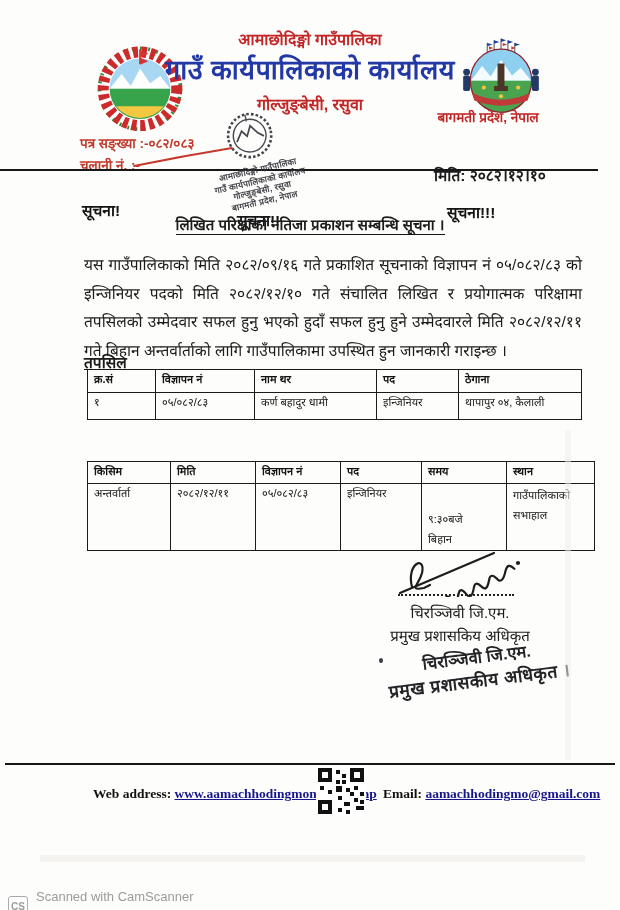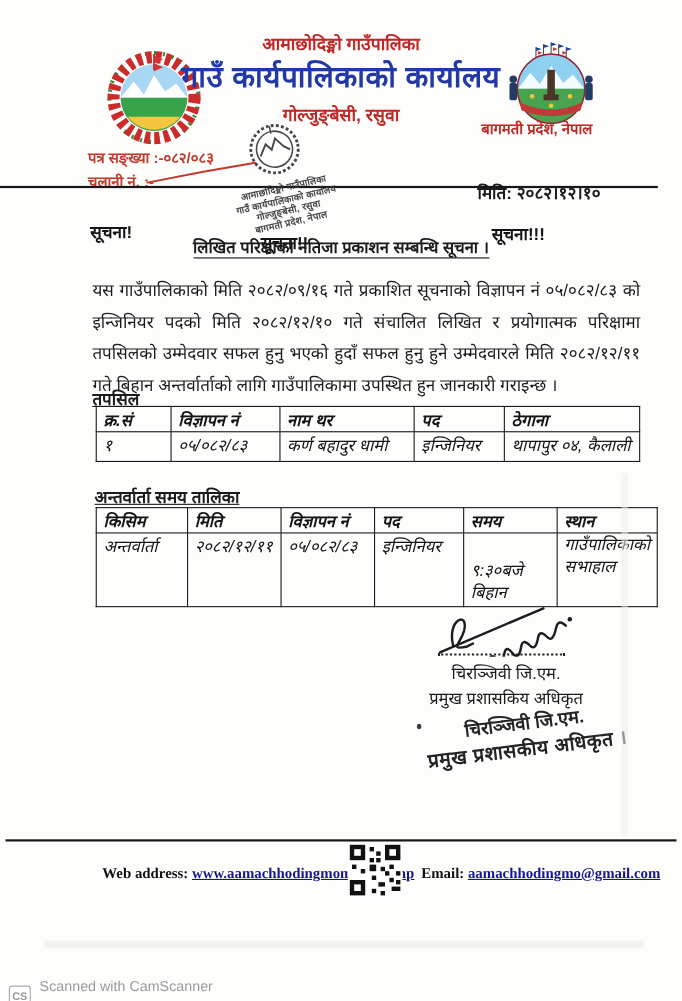--- a/index.html
+++ b/index.html
@@ -20,21 +20,21 @@
   
   .stamp1{left:192px;top:110px;width:126px;transform:rotate(-13deg);text-align:center;color:#33333b;opacity:.9;}
   .stamp1 .s-line{font-size:8.6px;font-weight:700;line-height:10.6px;letter-spacing:.2px;white-space:nowrap;}
   
   .title-wrap{left:40px;top:214px;width:540px;text-align:center;}
   .title{display:inline-block;font-size:15px;font-weight:700;border-bottom:1.6px solid #141414;padding-bottom:0;}
   .body-par{left:84px;top:251px;width:498px;font-size:15.5px;line-height:28.5px;text-align:justify;color:#1b1b1b;}
   
   .tbl-label{font-size:15.5px;font-weight:600;text-decoration:underline;}
   table.doc{border-collapse:collapse;table-layout:fixed;}
-  table.doc td{border:1.6px solid #1a1a1a;padding:1px 6px;font-size:15px;vertical-align:top;color:#141414;font-style:italic;}
+  table.doc td{border:1.6px solid #1a1a1a;padding:1px 6px;font-size:11px;vertical-align:top;color:#141414;}
   table.doc .hd{font-weight:600;}
   .tcell-2l{line-height:20px;}
   .sp-between{display:flex;margin-top:24px;}
   
   .dotline{left:398px;top:594px;width:116px;border-bottom:2.4px dotted #242424;}
   .typed{left:362px;top:601px;width:196px;text-align:center;font-size:15px;line-height:23px;color:#191919;}
   .stamp2{left:356px;top:645px;width:244px;transform:rotate(-7deg);text-align:center;color:#242428;font-weight:700;}
   .stamp2 .l1{font-size:16.5px;}
   .stamp2 .l2{font-size:17.5px;letter-spacing:.5px;}
   .ink-dot{left:379px;top:658px;width:4px;height:5px;border-radius:50%;background:#3a3a40;}
@@ -146,21 +146,20 @@
     <tr style="height:27px;">
       <td>१</td>
       <td>०५/०८२/८३</td>
       <td>कर्ण बहादुर धामी</td>
       <td>इन्जिनियर</td>
       <td>थापापुर ०४, कैलाली</td>
     </tr>
   </tbody>
     </table>
 
-  <div class="abs tbl-label" style="left:86px;top:440px;">अन्तर्वार्ता समय तालिका</div>
   <table class="doc abs" style="left:87px;top:461px;">
     <tbody>
         <tr style="height:22px;">
       <td class="hd" style="width:70px;">किसिम</td>
       <td class="hd" style="width:72px;">मिति</td>
       <td class="hd" style="width:72px;">विज्ञापन नं</td>
       <td class="hd" style="width:68px;">पद</td>
       <td class="hd" style="width:72px;">समय</td>
       <td class="hd" style="width:75px;">स्थान</td>
     </tr>

